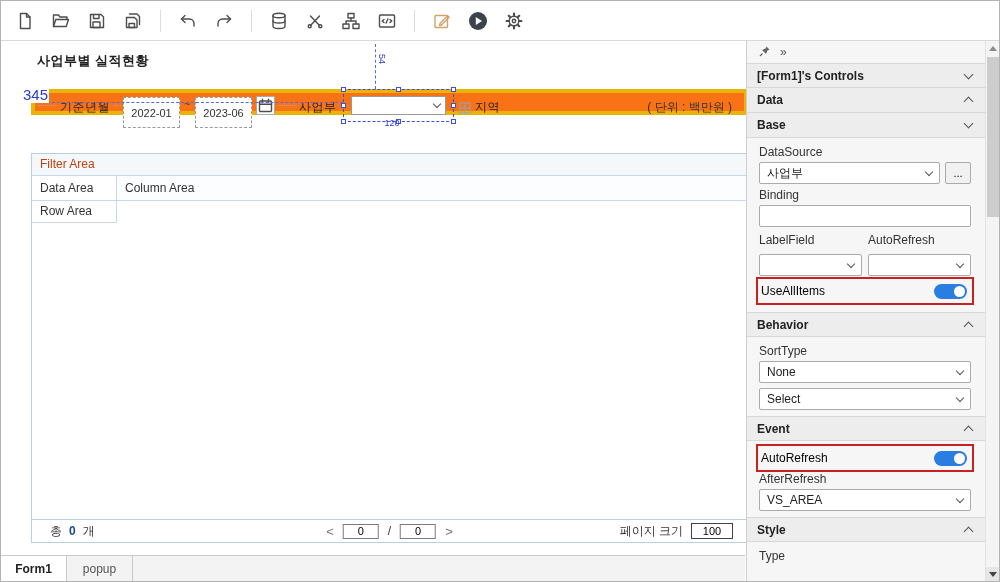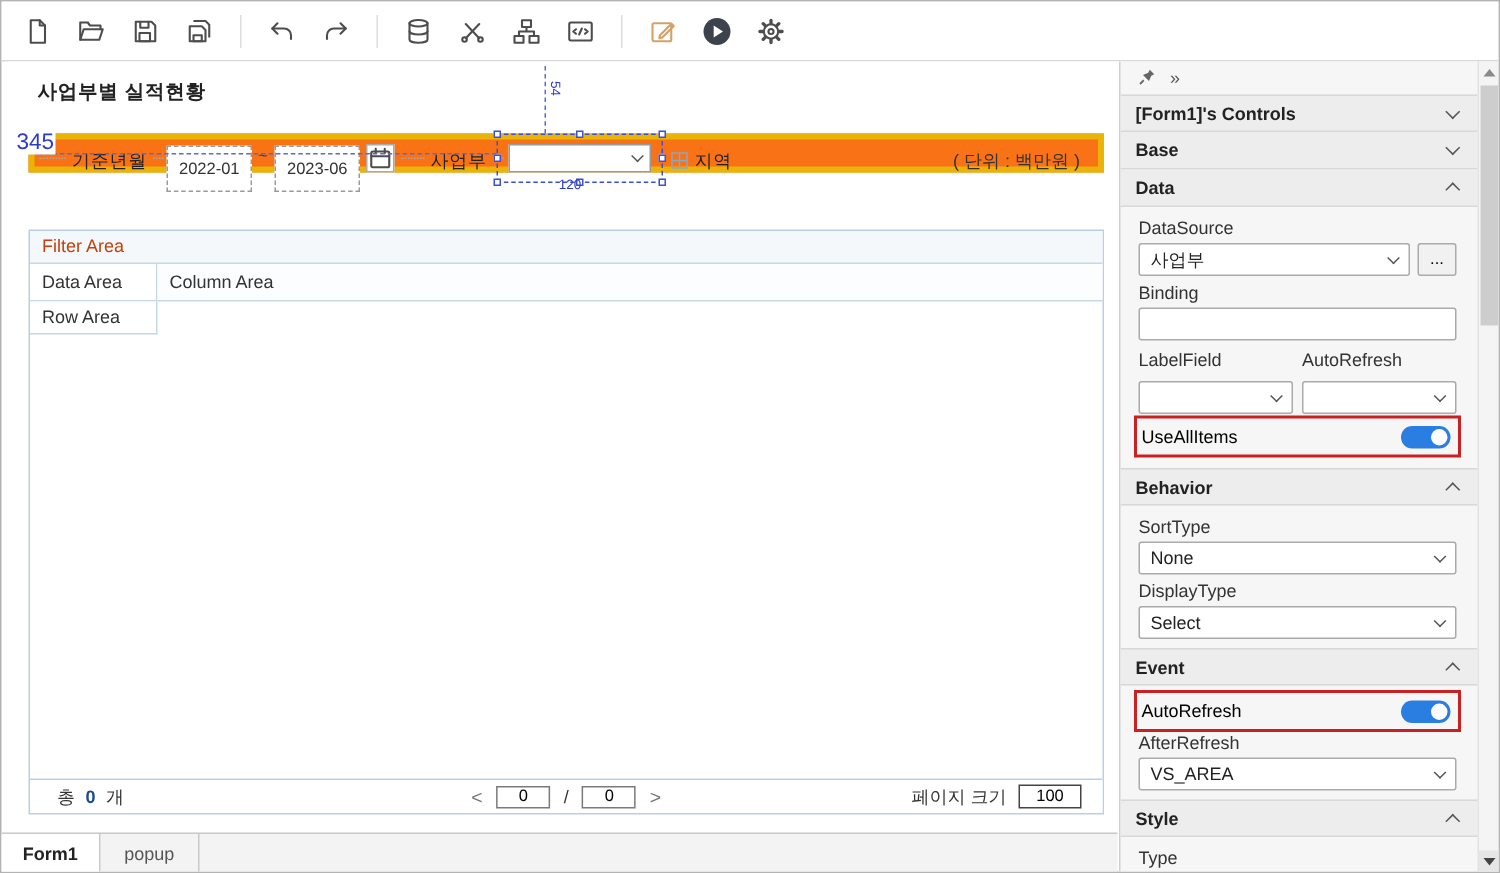--- a/index.html
+++ b/index.html
@@ -5,21 +5,21 @@
   * { box-sizing: border-box; margin: 0; padding: 0; }
   body { font-family: "Liberation Sans", "DejaVu Sans", sans-serif; background: #fff; }
   .app { position: relative; width: 1000px; height: 582px; background: #fff; border: 1px solid #b3b3b3; overflow: hidden; }
 
   
   .toolbar { position: absolute; left: 0; top: 0; width: 998px; height: 40px; background: #fff; border-bottom: 1px solid #d9d9d9; display: flex; align-items: center; padding-left: 12px; gap: 12px; }
   .tbtn { width: 24px; height: 24px; display: flex; align-items: center; justify-content: center; background: none; border: none; cursor: pointer; }
   .tsep { width: 1px; height: 22px; background: #ddd; margin: 0 3px; }
 
   
-  .canvas { position: absolute; left: 4px; top: 40px; width: 744px; height: 514px; background: #fff; text-decoration: underline; }
+  .canvas { position: absolute; left: 16px; top: 40px; width: 744px; height: 514px; background: #fff; text-decoration: underline; }
   .ctitle { position: absolute; left: 20px; top: 11px; font-size: 13px; font-weight: bold; color: #222; letter-spacing: .5px; }
 
   .m345 { position: absolute; left: 5px; top: 45px; font-size: 15px; color: #2b3cc8; background: #fff; padding: 0 1px; z-index: 4; }
   .vguide { position: absolute; left: 358px; top: 3px; height: 45px; border-left: 1px dashed #5a68d8; z-index: 3; }
   .m54 { position: absolute; left: 360px; top: 13px; font-size: 9px; color: #2b3cc8; writing-mode: vertical-rl; z-index: 4; }
   .m120 { position: absolute; left: 347px; top: 77px; width: 56px; text-align: center; font-size: 9px; color: #2b3cc8; z-index: 4; }
 
   .filterband { position: absolute; left: 14px; top: 48px; width: 717px; height: 26px; border: 4px solid #eab308; background: #f97316; }
   .leader { position: absolute; top: 12px; border-top: 1px dotted #a8a8a8; }
   .flabel { position: absolute; top: 6px; font-size: 12px; color: #222; letter-spacing: .5px; white-space: nowrap; }
@@ -283,27 +283,27 @@
           </svg></span>
       <span>»</span>
     </div>
 
     <div class="sec">
       <span>[Form1]'s Controls</span>
       <span class="chev down"></span>
     </div>
 
     <div class="sec">
+      <span>Data</span>
+      <span class="chev up"></span>
+    </div>
+
+    <div class="sec">
       <span>Base</span>
       <span class="chev down"></span>
-    </div>
-
-    <div class="sec">
-      <span>Data</span>
-      <span class="chev up"></span>
     </div>
     <div class="pcontent">
       <div class="plabel">DataSource</div>
       <div class="dsrow">
         <div class="psel">
           <span>사업부</span>
           <span class="chev down"></span>
         </div>
         <button class="more">...</button>
       </div>
@@ -332,21 +332,20 @@
     <div class="sec">
       <span>Behavior</span>
       <span class="chev up"></span>
     </div>
     <div class="pcontent">
       <div class="plabel">SortType</div>
       <div class="psel" style="margin-bottom:5px">
         <span>None</span>
         <span class="chev down"></span>
       </div>
-      <div class="plabel">DisplayType</div>
       <div class="psel">
         <span>Select</span>
         <span class="chev down"></span>
       </div>
     </div>
 
     <div class="sec">
       <span>Event</span>
       <span class="chev up"></span>
     </div>

